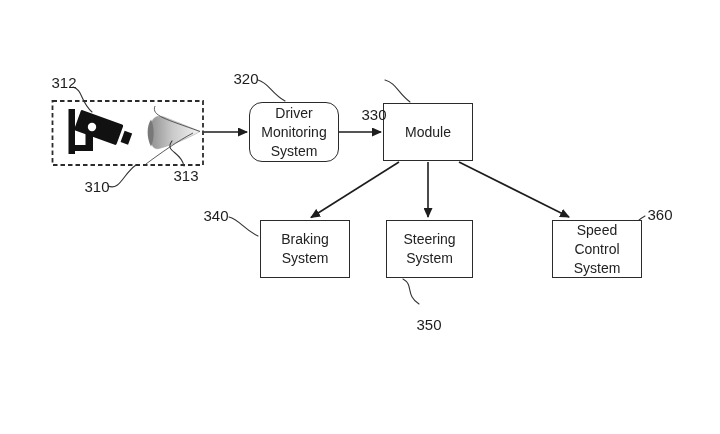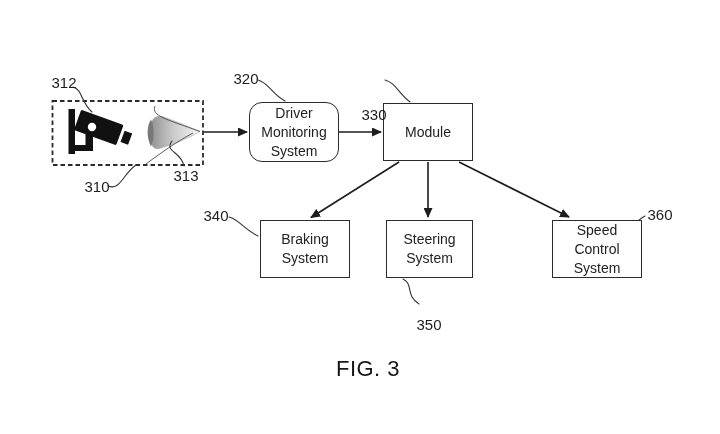--- a/index.html
+++ b/index.html
@@ -146,15 +146,14 @@
 
   <div class="ref" id="ref-312">312</div>
   <div class="ref" id="ref-310">310</div>
   <div class="ref" id="ref-313">313</div>
   <div class="ref" id="ref-320">320</div>
   <div class="ref" id="ref-330">330</div>
   <div class="ref" id="ref-340">340</div>
   <div class="ref" id="ref-350">350</div>
   <div class="ref" id="ref-360">360</div>
 
-  <div class="caption">FIG. 3</div>
 
 </div>
 
 </body></html>

